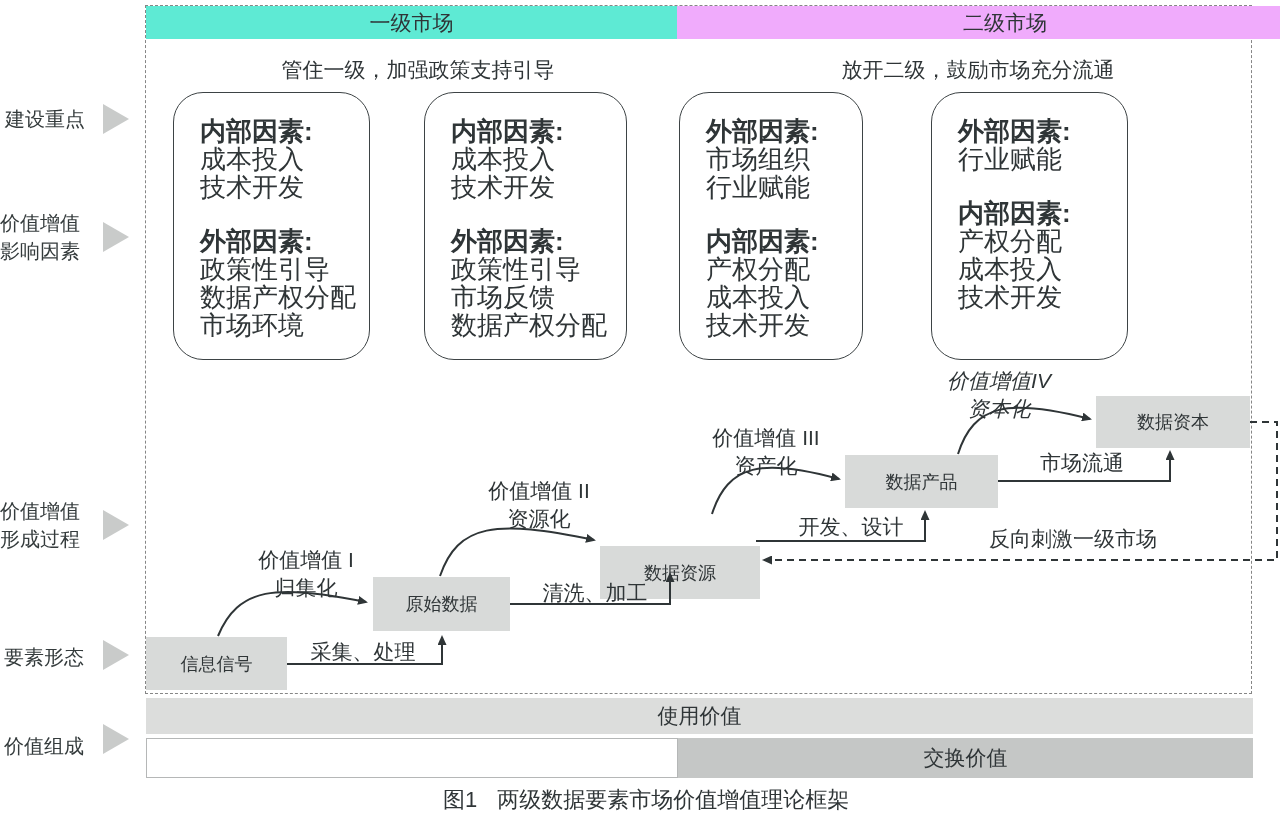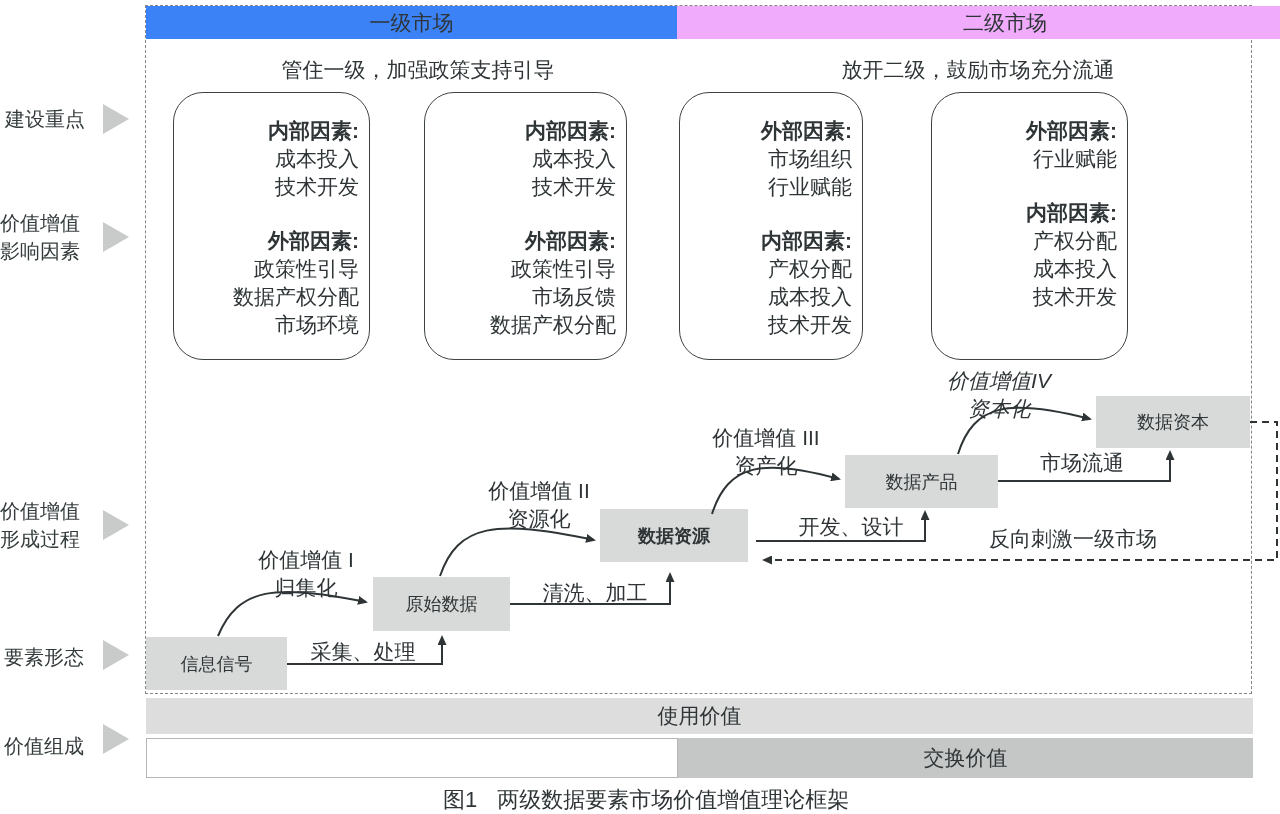--- a/index.html
+++ b/index.html
@@ -6,30 +6,30 @@
   body{
     width:1280px;height:814px;position:relative;background:#ffffff;
     font-family:"Liberation Sans","DejaVu Sans",sans-serif;
     color:#2f3537;overflow:hidden;
   }
   .abs{position:absolute;}
   
   .frame{left:145px;top:5px;width:1107px;height:689px;border:1px dashed #868686;box-sizing:border-box;}
   
   .hdr{top:6px;height:33px;line-height:33px;text-align:center;font-size:21px;}
-  .hdr-primary{left:146px;width:531px;background:#3b82f6;}
+  .hdr-primary{left:146px;width:531px;background:#5eead4;}
   .hdr-secondary{left:677px;width:656px;background:#f0abfc;text-align:center;}
   
   .policy{top:56px;font-size:21px;white-space:nowrap;transform:translateX(-50%);}
   
   .rowlabel{font-size:20px;line-height:28px;white-space:nowrap;color:#343b3c;}
   .tri{width:0;height:0;border-top:15px solid transparent;border-bottom:15px solid transparent;border-left:26px solid #c9cbca;}
   
   .fbox{top:92px;height:268px;border:1.5px solid #3d4345;border-radius:30px;background:#ffffff;
-        box-sizing:border-box;padding:24px 10px 0 26px;font-size:21px;line-height:28px;text-align:right;}
+        box-sizing:border-box;padding:24px 10px 0 26px;font-size:26px;line-height:28px;}
   .ft{font-weight:bold;}
   .fgap{height:26px;}
   
   .node{background:#d8dad9;text-align:center;font-size:18px;display:flex;align-items:center;justify-content:center;}
   
   .lbl{font-size:21px;white-space:nowrap;transform:translateX(-50%);}
   
   .bar{height:36px;line-height:36px;text-align:center;font-size:21px;}
   .caption{top:785px;font-size:22px;white-space:nowrap;transform:translateX(-50%);display:flex;gap:20px;}
   svg.overlay{position:absolute;left:0;top:0;width:1280px;height:814px;pointer-events:none;}
@@ -104,21 +104,21 @@
   <div>行业赋能</div>
   <div class="fgap"></div>
   <div class="ft">内部因素:</div>
   <div>产权分配</div>
   <div>成本投入</div>
   <div>技术开发</div>
 </div>
 
 <div class="abs node" style="left:146px;top:637px;width:141px;height:53px;">信息信号</div>
 <div class="abs node" style="left:373px;top:577px;width:137px;height:54px;">原始数据</div>
-<div class="abs node" style="left:600px;top:509px;width:148px;height:53px;font-weight:bold;">数据资源</div>
+<div class="abs node" style="left:600px;top:546px;width:160px;height:53px;">数据资源</div>
 <div class="abs node" style="left:845px;top:455px;width:153px;height:53px;">数据产品</div>
 <div class="abs node" style="left:1096px;top:396px;width:154px;height:52px;">数据资本</div>
 
 <div class="abs lbl" style="left:363px;top:638px;">采集、处理</div>
 <div class="abs lbl" style="left:595px;top:579px;">清洗、加工</div>
 <div class="abs lbl" style="left:851px;top:513px;">开发、设计</div>
 <div class="abs lbl" style="left:1082px;top:449px;">市场流通</div>
 
 <div class="abs lbl" style="left:306px;top:546px;text-align:center;">
   <div>价值增值 I</div>

